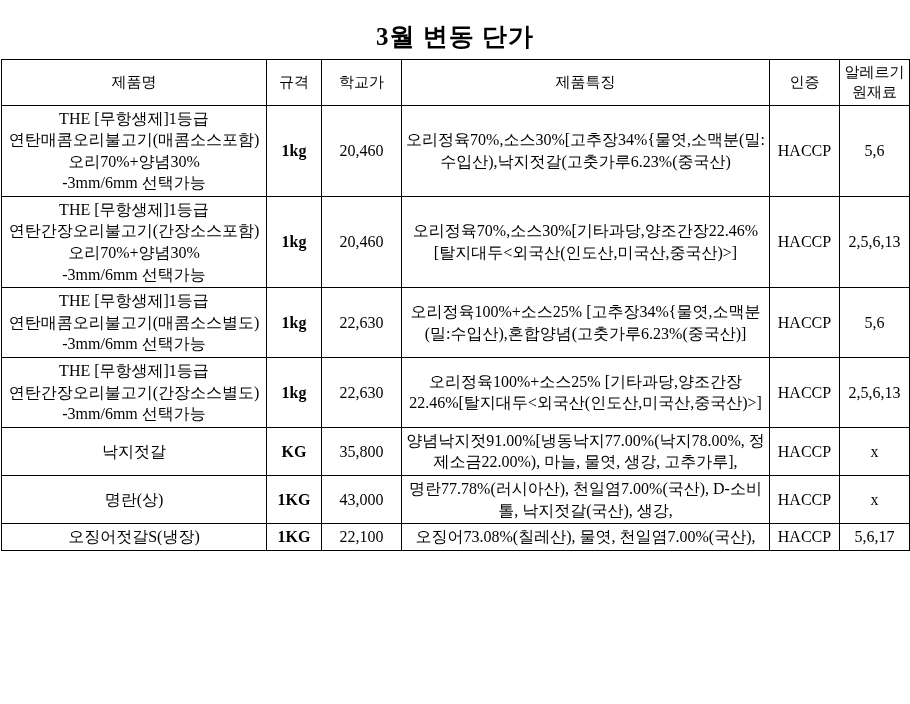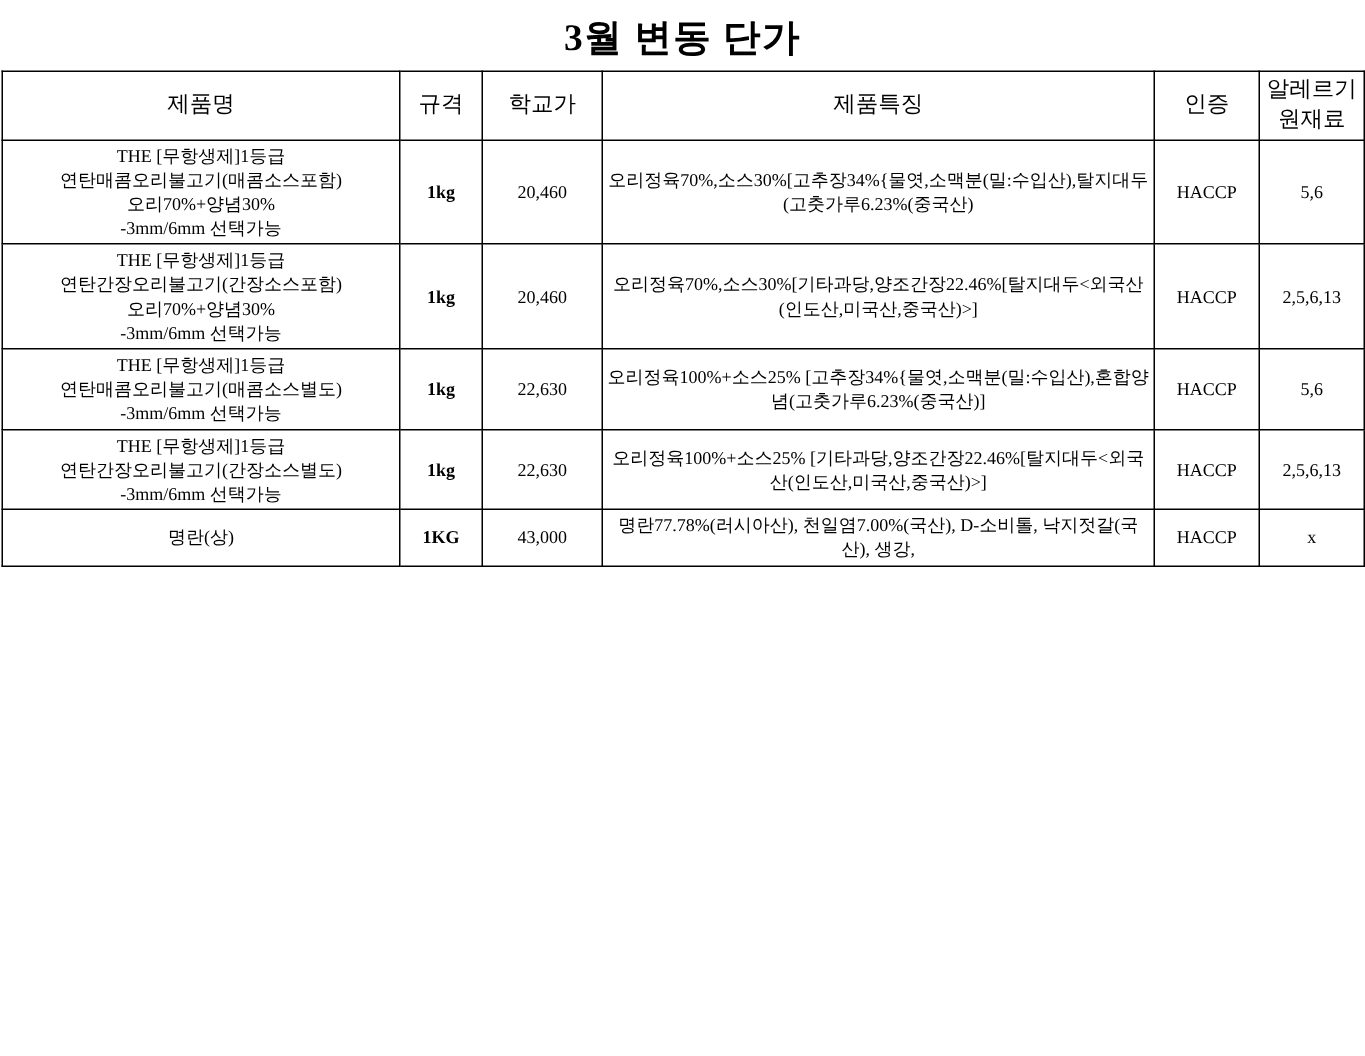--- a/index.html
+++ b/index.html
@@ -14,34 +14,34 @@
     height: 704px;
     position: relative;
     background: #ffffff;
     overflow: hidden;
   }
   .doc-title {
     text-align: center;
     font-size: 25px;
     font-weight: bold;
     letter-spacing: 1px;
-    padding-top: 8px;
+    padding-top: 20px;
     padding-bottom: 6px;
     color: #000000;
   }
   table.price-table {
     border-collapse: collapse;
     width: 908px;
     margin: 0 1px;
     table-layout: fixed;
   }
   table.price-table th,
   table.price-table td {
     border: 1px solid #000000;
-    font-size: 12px;
+    font-size: 16px;
     color: #000000;
     padding: 2px 3px;
     line-height: 1.35;
     vertical-align: middle;
     text-align: center;
     overflow: hidden;
   }
   table.price-table thead th {
     font-weight: normal;
     height: 42px;
@@ -87,21 +87,21 @@
       </tr>
     </thead>
     <tbody>
       <tr>
         <td class="name-cell multiline">THE [무항생제]1등급
 연탄매콤오리불고기(매콤소스포함)
 오리70%+양념30%
 -3mm/6mm 선택가능</td>
         <td class="spec-cell">1kg</td>
         <td class="price-cell">20,460</td>
-        <td class="feat-cell">오리정육70%,소스30%[고추장34%{물엿,소맥분(밀:수입산),탈지대두(고춧가루6.23%(중국산)</td>
+        <td class="feat-cell">오리정육70%,소스30%[고추장34%{물엿,소맥분(밀:수입산),낙지젓갈(고춧가루6.23%(중국산)</td>
         <td>HACCP</td>
         <td>5,6</td>
       </tr>
       <tr>
         <td class="name-cell multiline">THE [무항생제]1등급
 연탄간장오리불고기(간장소스포함)
 오리70%+양념30%
 -3mm/6mm 선택가능</td>
         <td class="spec-cell">1kg</td>
         <td class="price-cell">20,460</td>
@@ -123,23 +123,39 @@
         <td class="name-cell multiline">THE [무항생제]1등급
 연탄간장오리불고기(간장소스별도)
 -3mm/6mm 선택가능</td>
         <td class="spec-cell">1kg</td>
         <td class="price-cell">22,630</td>
         <td class="feat-cell">오리정육100%+소스25% [기타과당,양조간장22.46%[탈지대두&lt;외국산(인도산,미국산,중국산)&gt;]</td>
         <td>HACCP</td>
         <td>2,5,6,13</td>
       </tr>
       <tr>
+        <td class="name-cell">낙지젓갈</td>
+        <td class="spec-cell">KG</td>
+        <td class="price-cell">35,800</td>
+        <td class="feat-cell">양념낙지젓91.00%[냉동낙지77.00%(낙지78.00%, 정제소금22.00%), 마늘, 물엿, 생강, 고추가루],</td>
+        <td>HACCP</td>
+        <td>x</td>
+      </tr>
+      <tr>
         <td class="name-cell">명란(상)</td>
         <td class="spec-cell">1KG</td>
         <td class="price-cell">43,000</td>
         <td class="feat-cell">명란77.78%(러시아산), 천일염7.00%(국산), D-소비톨, 낙지젓갈(국산), 생강,</td>
         <td>HACCP</td>
         <td>x</td>
       </tr>
+      <tr>
+        <td class="name-cell">오징어젓갈S(냉장)</td>
+        <td class="spec-cell">1KG</td>
+        <td class="price-cell">22,100</td>
+        <td class="feat-cell">오징어73.08%(칠레산), 물엿, 천일염7.00%(국산),</td>
+        <td>HACCP</td>
+        <td>5,6,17</td>
+      </tr>
     </tbody>
   </table>
 
 </div>
 
 </body></html>

